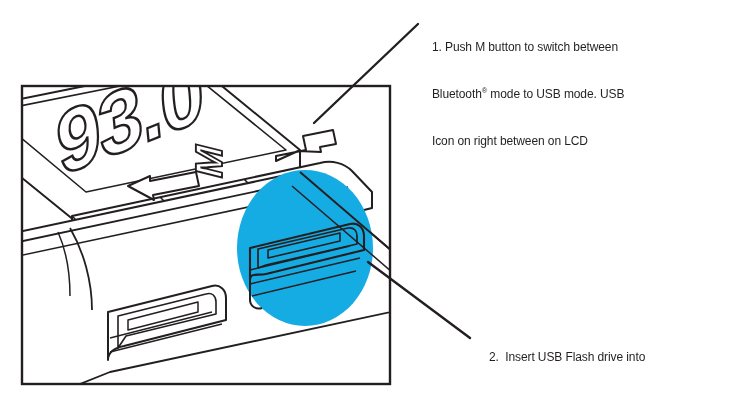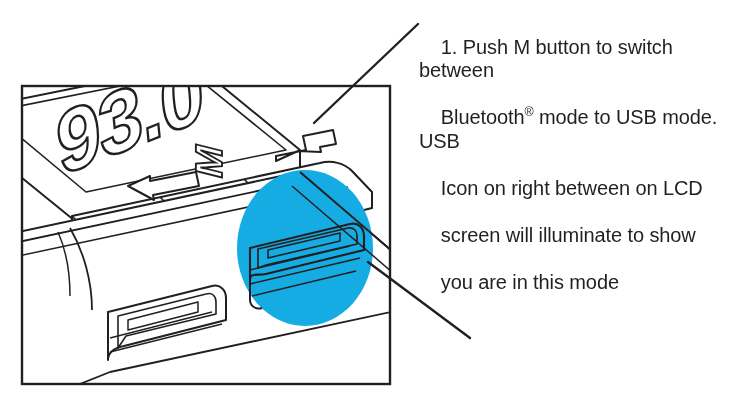--- a/index.html
+++ b/index.html
@@ -17,21 +17,21 @@
   }
   #stage {
     position: absolute;
     left: 0; top: 0;
     width: 738px;
     height: 413px;
   }
   .callout {
     position: absolute;
     font-family: "Liberation Sans", sans-serif;
-    font-size: 20px;
+    font-size: 12px;
     line-height: 23.5px;
     color: #231f20;
     letter-spacing: -0.1px;
     white-space: pre-wrap;
   }
   #callout-1 {
     left: 419px;
     top: 12px;
     width: 315px;
   }
@@ -151,21 +151,20 @@
     <rect x="22" y="86" width="368" height="298" fill="none" stroke="#231f20" stroke-width="2.4"></rect>
 
     <line x1="418" y1="24" x2="314" y2="123" stroke="#231f20" stroke-width="2.4" stroke-linecap="round"></line>
     <line x1="470" y1="338" x2="368" y2="262" stroke="#231f20" stroke-width="2.4" stroke-linecap="round"></line>
   </svg>
 
   <div class="callout" id="callout-1">
     <span>1. Push M button to switch between</span><br>
     <span>Bluetooth</span><sup>®</sup><span> mode to USB mode. USB</span><br>
     <span>Icon on right between on LCD</span><br>
-    <span>screen will illuminate to show</span><br>
-    <span>you are in this mode</span>
+    <br>
   </div>
 
   <div class="callout" id="callout-2">
-    <br>
+    <span>2.  Insert USB Flash drive into</span><br>
   </div>
 
 </div>
 
 </body></html>

